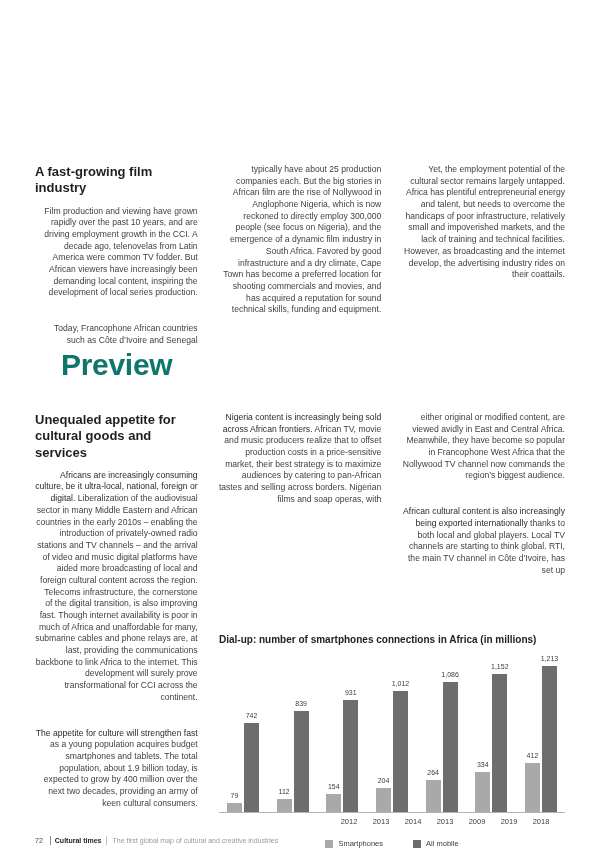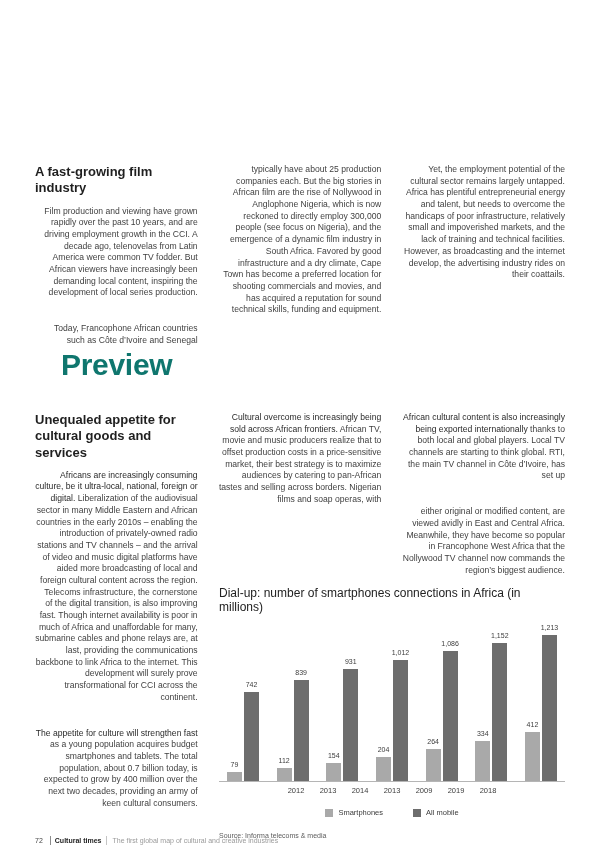--- a/index.html
+++ b/index.html
@@ -19,32 +19,32 @@
   .body-text + .body-text { margin-top:24px; }
   .lead { font-weight:normal; color:#2a2a2a; }
 
   .preview-heading {
     position:absolute; left:33px; top:348px;
     font-size:30px; font-weight:bold; color:#0f766e; letter-spacing:-0.3px;margin-left:28px;
   }
 
   
   .chart { position:absolute; left:219px; top:586px; width:346px; }
-  .chart-title { font-size:12px; font-weight:normal; color:#222; margin-bottom:18px; }
+  .chart-title { font-size:10px; font-weight:bold; color:#222; margin-bottom:18px;margin-top:48px; }
   .chart-plot {
     position:relative; height:150px; display:flex; justify-content:space-between;
     align-items:flex-end; border-bottom:1px solid #b5b5b5; padding:0 8px;
   }
   .bar-group { display:flex; align-items:flex-end; column-gap:2px; }
   .bar { width:15px; position:relative; }
   .bar-value {
     position:absolute; top:-11px; left:50%; transform:translateX(-50%);
     font-size:7px; color:#3c3c3c; white-space:nowrap;
   }
-  .chart-xlabels { display:flex; justify-content:center; padding:0 8px; margin-top:4px; }
+  .chart-xlabels { display:flex; justify-content:flex-end; padding:0 8px; margin-top:4px; }
   .chart-xlabels span { display:inline-block; width:32px; text-align:center; font-size:7.5px; color:#3c3c3c; }
   .chart-legend { display:flex; justify-content:center; column-gap:30px; margin-top:13px; font-size:7.5px; color:#3c3c3c; }
   .legend-item { display:inline-flex; align-items:center; }
   .legend-swatch { display:inline-block; width:8px; height:8px; margin-right:5px; }
   .chart-source { margin-top:15px; font-size:7px; color:#5c5c5c; }
 
   
   .footer { position:absolute; left:35px; top:836px; width:530px; display:flex; align-items:center; font-size:7px; color:#3f3f3f; }
   .footer-num { margin-right:7px; color:#444; }
   .footer-bar { width:1px; height:9px; background:#8c8c8c; margin-right:4px; }
@@ -70,28 +70,28 @@
       <p class="body-text">Yet, the employment potential of the cultural sector remains largely untapped. Africa has plentiful entrepreneurial energy and talent, but needs to overcome the handicaps of poor infrastructure, relatively small and impoverished markets, and the lack of training and technical facilities. However, as broadcasting and the internet develop, the advertising industry rides on their coattails.</p>
     </div>
   </section>
 
   <h1 class="preview-heading">Preview</h1>
 
   <section class="cols lower-cols">
     <div>
       <h2 class="col-heading">Unequaled appetite for cultural goods and services</h2>
       <p class="body-text"><strong class="lead">Africans are increasingly consuming culture, be it ultra-local, national, foreign or digital.</strong><span> Liberalization of the audiovisual sector in many Middle Eastern and African countries in the early 2010s – enabling the introduction of privately-owned radio stations and TV channels – and the arrival of video and music digital platforms have aided more broadcasting of local and foreign cultural content across the region. Telecoms infrastructure, the cornerstone of the digital transition, is also improving fast. Though internet availability is poor in much of Africa and unaffordable for many, submarine cables and phone relays are, at last, providing the communications backbone to link Africa to the internet. This development will surely prove transformational for CCI across the continent.</span></p>
-      <p class="body-text"><strong class="lead">The appetite for culture will strengthen fast</strong><span> as a young population acquires budget smartphones and tablets. The total population, about 0.7 billion today, is expected to grow by 400 million over the next two decades, providing an army of keen cultural consumers.</span></p>
+      <p class="body-text"><strong class="lead">The appetite for culture will strengthen fast</strong><span> as a young population acquires budget smartphones and tablets. The total population, about 1.9 billion today, is expected to grow by 400 million over the next two decades, providing an army of keen cultural consumers.</span></p>
     </div>
     <div>
-      <p class="body-text"><strong class="lead">Cultural overcome is increasingly being sold across African frontiers.</strong><span> African TV, movie and music producers realize that to offset production costs in a price-sensitive market, their best strategy is to maximize audiences by catering to pan-African tastes and selling across borders. Nigerian films and soap operas, with</span></p>
+      <p class="body-text"><strong class="lead">Nigeria content is increasingly being sold across African frontiers.</strong><span> African TV, movie and music producers realize that to offset production costs in a price-sensitive market, their best strategy is to maximize audiences by catering to pan-African tastes and selling across borders. Nigerian films and soap operas, with</span></p>
     </div>
     <div>
+      <p class="body-text">either original or modified content, are viewed avidly in East and Central Africa. Meanwhile, they have become so popular in Francophone West Africa that the Nollywood TV channel now commands the region’s biggest audience.</p>
       <p class="body-text"><strong class="lead">African cultural content is also increasingly being exported internationally</strong><span> thanks to both local and global players. Local TV channels are starting to think global. RTI, the main TV channel in Côte d’Ivoire, has set up</span></p>
-      <p class="body-text">either original or modified content, are viewed avidly in East and Central Africa. Meanwhile, they have become so popular in Francophone West Africa that the Nollywood TV channel now commands the region’s biggest audience.</p>
     </div>
   </section>
 
   <section class="chart">
     <div class="chart-title">Dial-up: number of smartphones connections in Africa (in millions)</div>
     <div class="chart-plot">
         <div class="bar-group">
           <div class="bar" style="height: 9px; background: rgb(169, 169, 169);">
             <span class="bar-value">79</span>
           </div>

